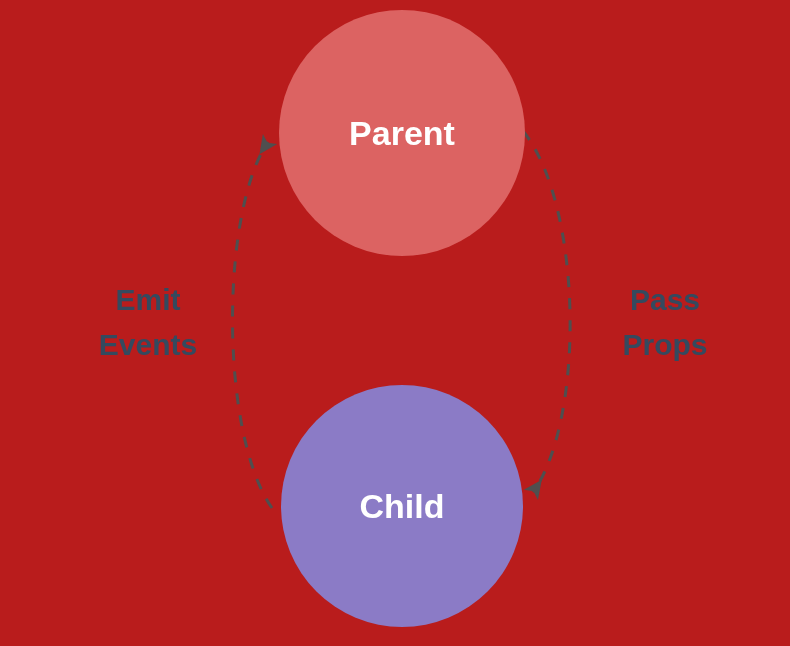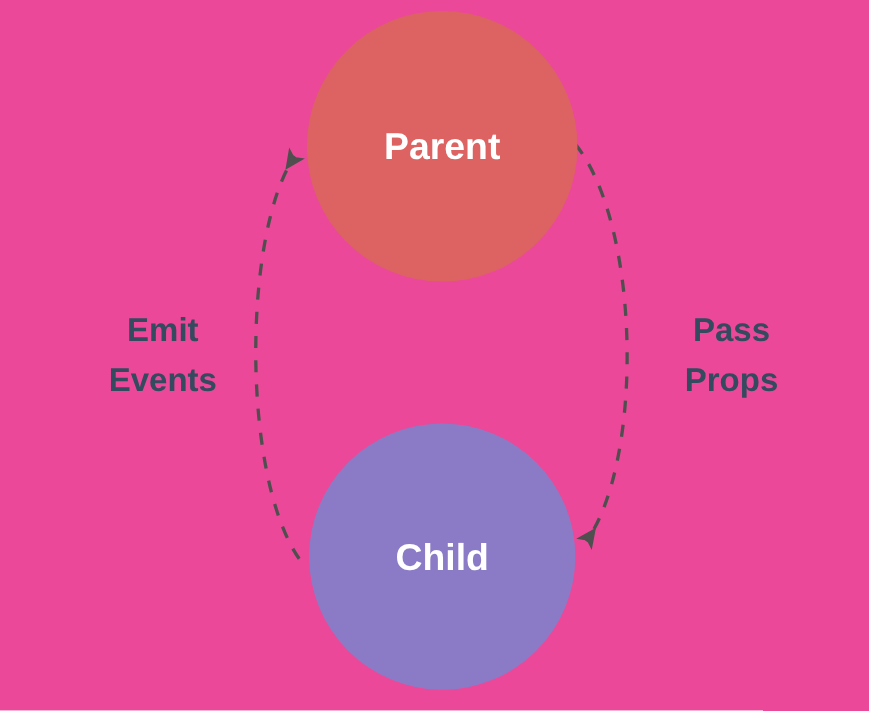--- a/index.html
+++ b/index.html
@@ -11,21 +11,21 @@
   body {
     width: 790px;
     height: 646px;
     font-family: "Liberation Sans", "DejaVu Sans", sans-serif;
     overflow: hidden;
   }
   #diagram-root {
     position: relative;
     width: 790px;
     height: 646px;
-    background: #ec4899;
+    background: #b91c1c;
   }
   #diagram-svg {
     position: absolute;
     top: 0;
     left: 0;
     width: 790px;
     height: 646px;
     display: block;
   }
   .node-label {

